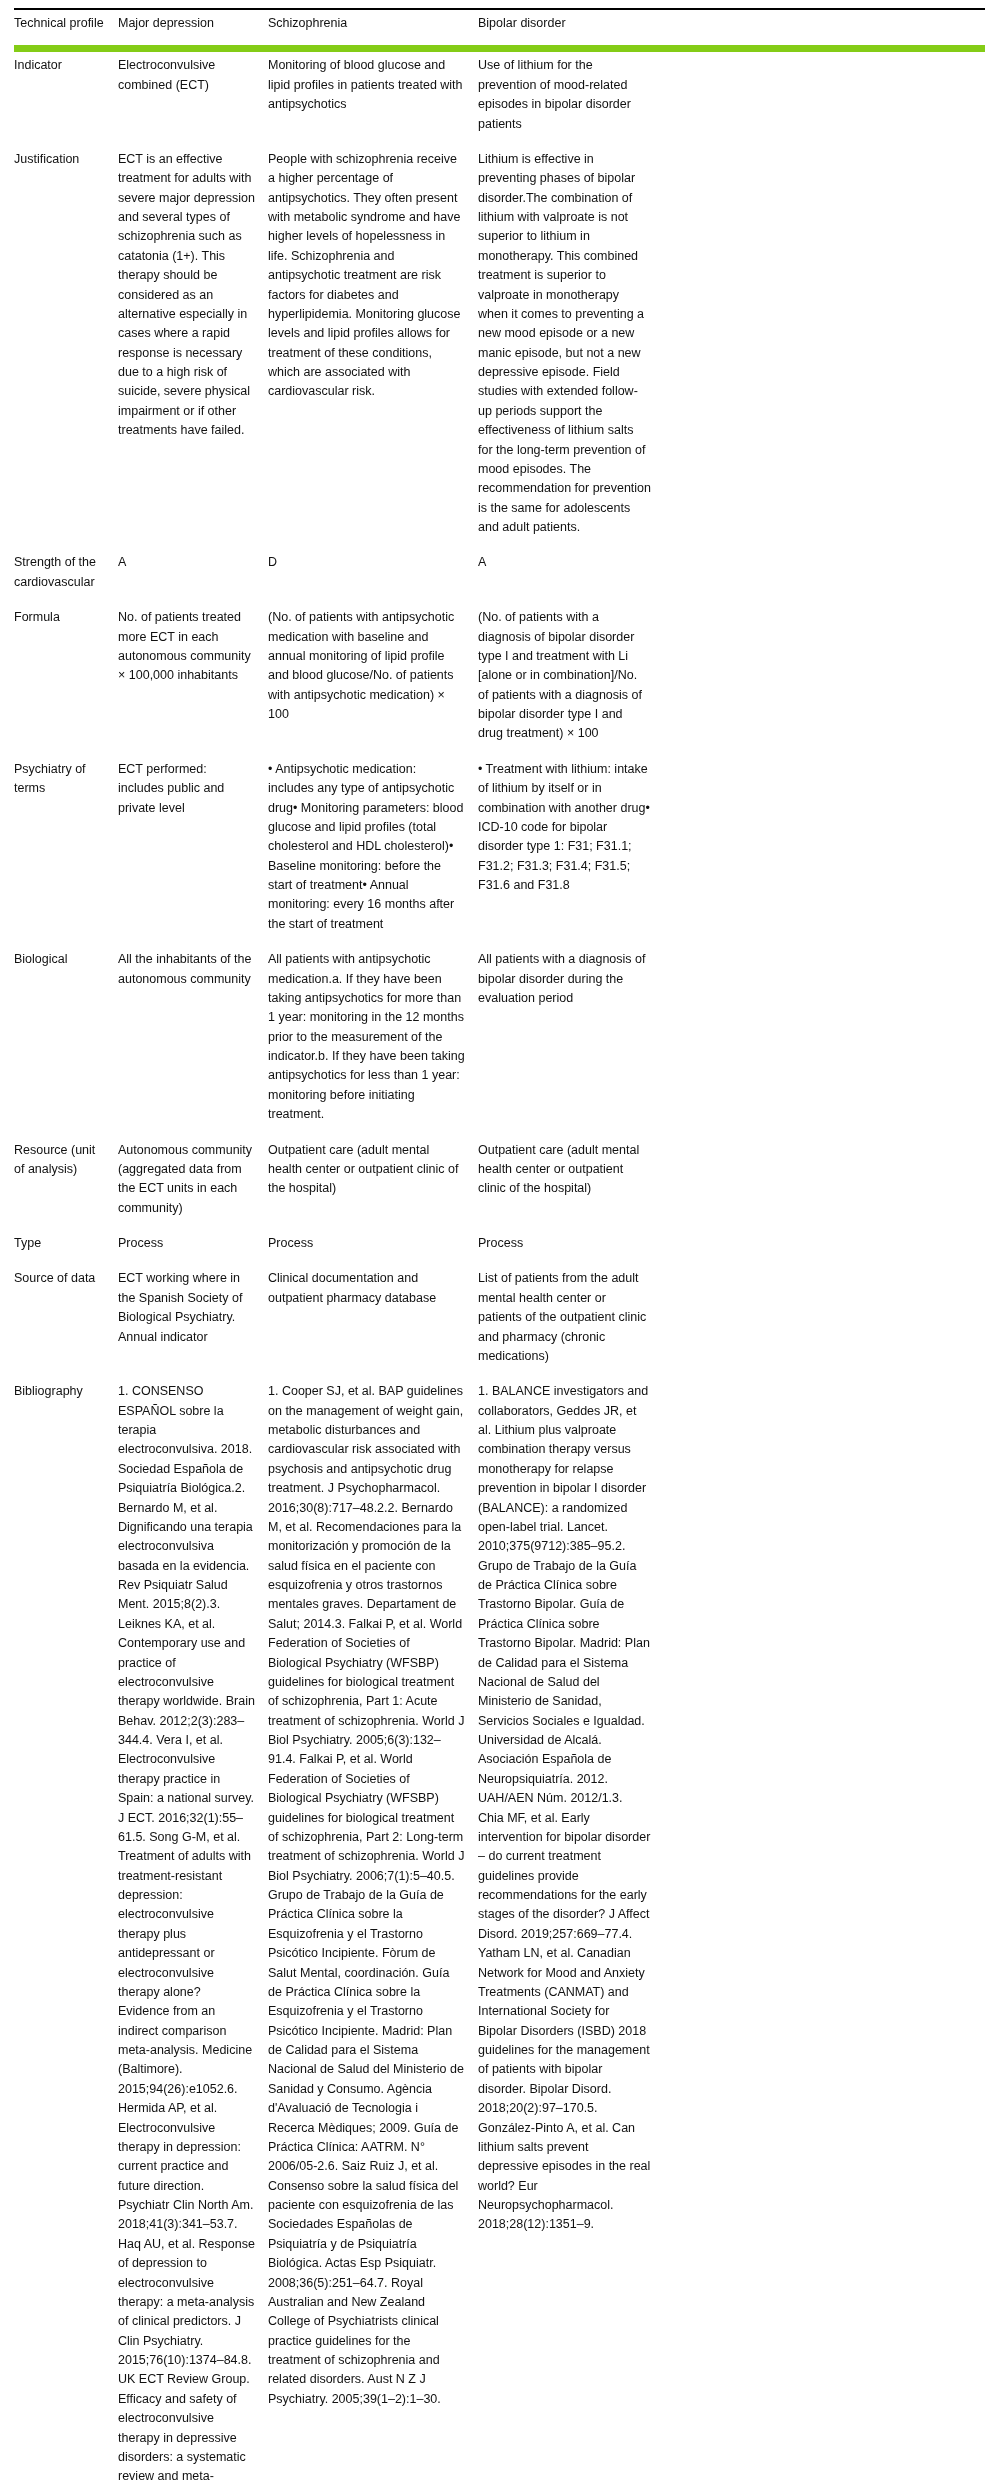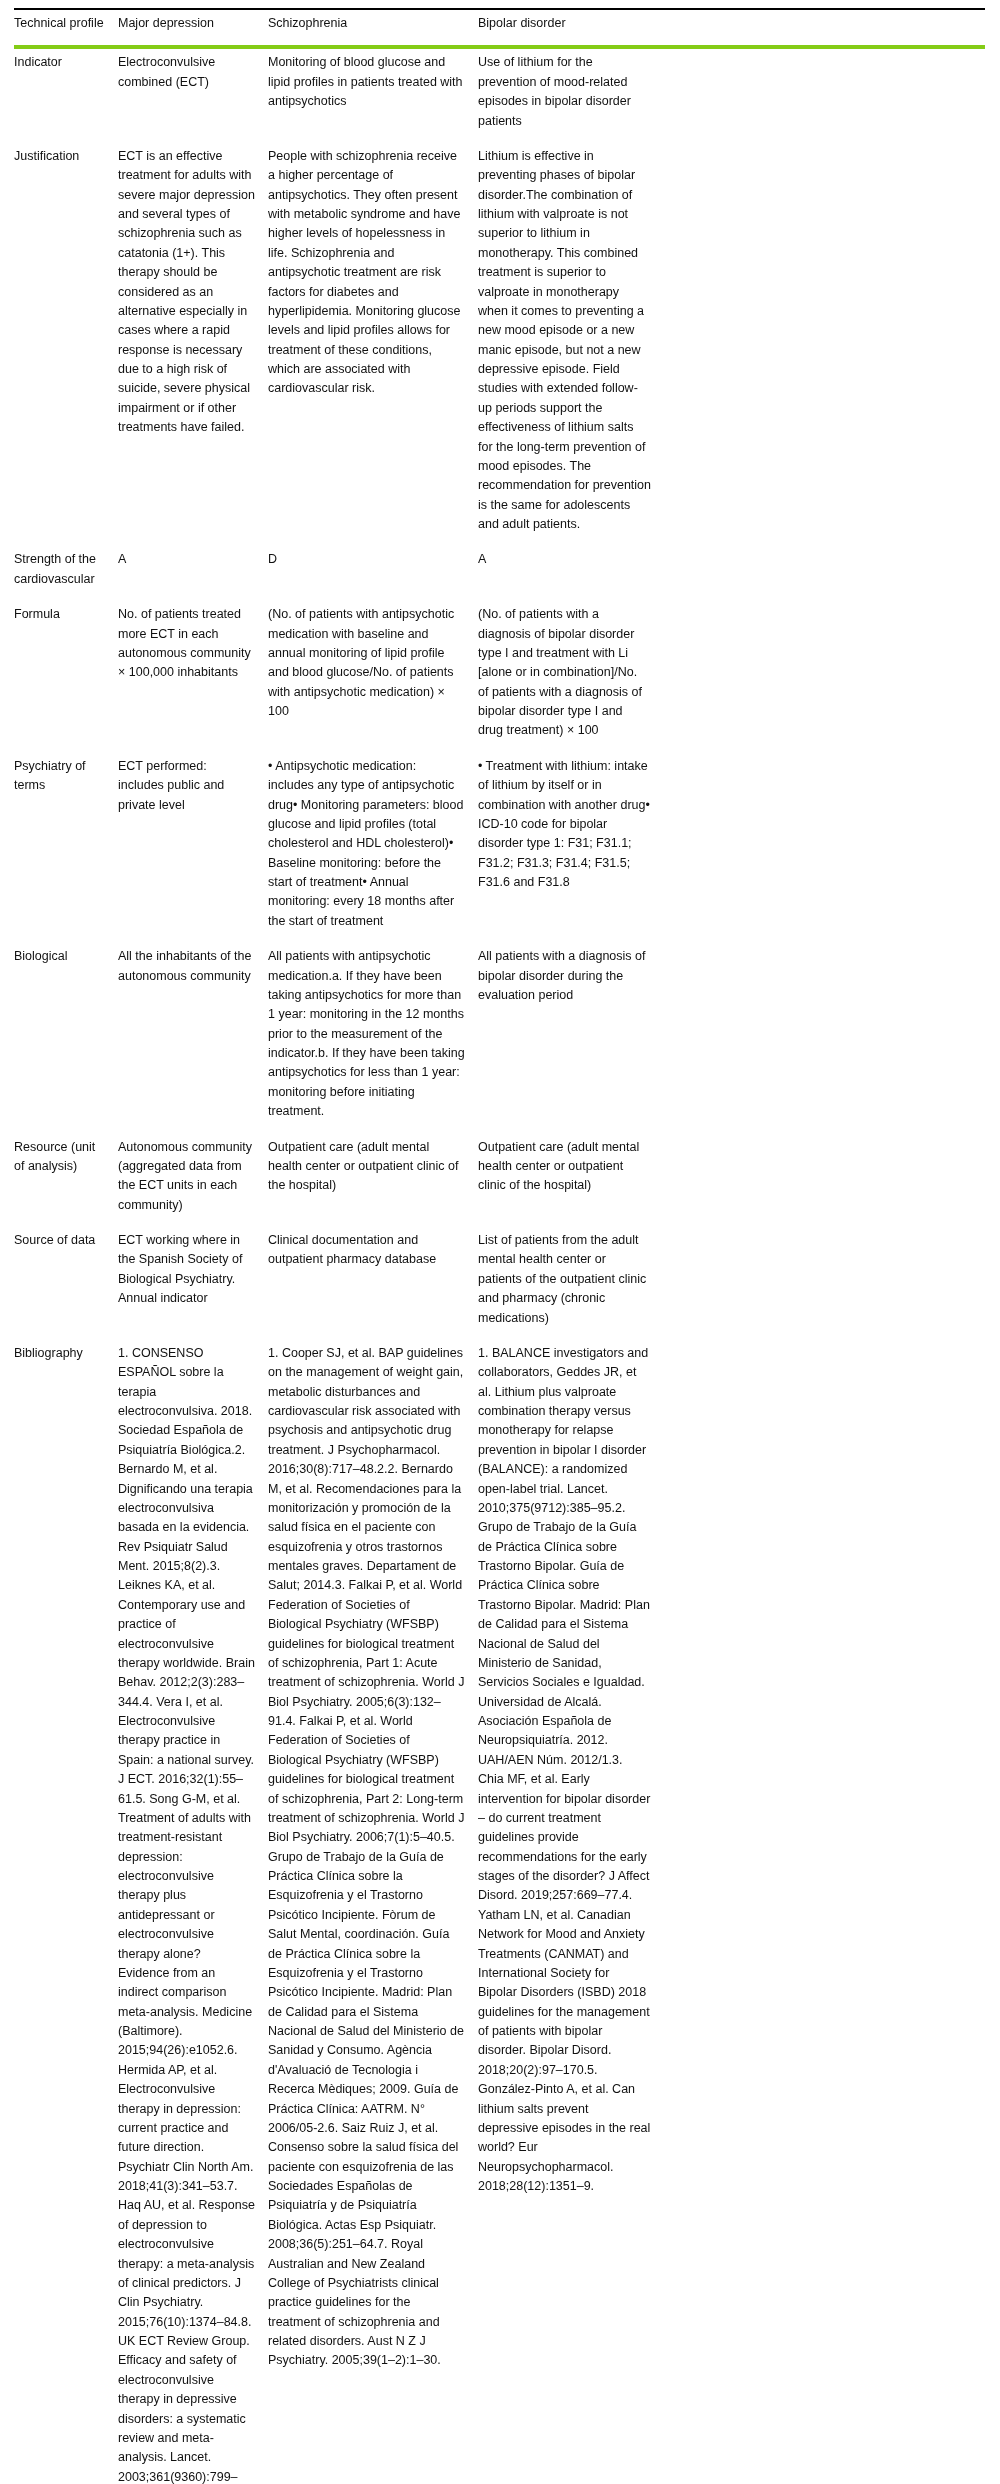--- a/index.html
+++ b/index.html
@@ -27,21 +27,21 @@
   }
   table.profile-table th,
   table.profile-table td {
     vertical-align: top;
     text-align: left;
     font-weight: normal;
     padding: 4px 13px 12px 0;
     word-wrap: break-word;
   }
   thead th {
-    border-bottom: 4px solid #84cc16;
+    border-bottom: 7px solid #84cc16;
     padding: 4px 13px 5px 0;
   }
   td.filler, th.filler { padding: 0; }
 </style>
 </head>
 <body>
 
 <div class="page">
   <table class="profile-table">
     <colgroup>
@@ -85,36 +85,43 @@
       <tr>
         <td>Formula</td>
         <td>No. of patients treated more ECT in each autonomous community   ×   100,000 inhabitants</td>
         <td>(No. of patients with antipsychotic medication with baseline and annual monitoring of lipid profile and blood glucose/No. of patients with antipsychotic medication)   ×   100</td>
         <td>(No. of patients with a diagnosis of bipolar disorder type I and treatment with Li [alone or in combination]/No. of patients with a diagnosis of bipolar disorder type I and drug treatment)   ×   100</td>
         <td class="filler"></td>
       </tr>
       <tr>
         <td>Psychiatry of terms</td>
         <td>ECT performed: includes public and private level</td>
-        <td>• Antipsychotic medication: includes any type of antipsychotic drug• Monitoring parameters: blood glucose and lipid profiles (total cholesterol and HDL cholesterol)• Baseline monitoring: before the start of treatment• Annual monitoring: every 18 months after the start of treatment</td>
+        <td>• Antipsychotic medication: includes any type of antipsychotic drug• Monitoring parameters: blood glucose and lipid profiles (total cholesterol and HDL cholesterol)• Baseline monitoring: before the start of treatment• Annual monitoring: every 16 months after the start of treatment</td>
         <td>• Treatment with lithium: intake of lithium by itself or in combination with another drug• ICD-10 code for bipolar disorder type 1: F31; F31.1; F31.2; F31.3; F31.4; F31.5; F31.6 and F31.8</td>
         <td class="filler"></td>
       </tr>
       <tr>
         <td>Biological</td>
         <td>All the inhabitants of the autonomous community</td>
         <td>All patients with antipsychotic medication.a. If they have been taking antipsychotics for more than 1 year: monitoring in the 12 months prior to the measurement of the indicator.b. If they have been taking antipsychotics for less than 1 year: monitoring before initiating treatment.</td>
         <td>All patients with a diagnosis of bipolar disorder during the evaluation period</td>
         <td class="filler"></td>
       </tr>
       <tr>
         <td>Resource (unit of analysis)</td>
         <td>Autonomous community (aggregated data from the ECT units in each community)</td>
         <td>Outpatient care (adult mental health center or outpatient clinic of the hospital)</td>
         <td>Outpatient care (adult mental health center or outpatient clinic of the hospital)</td>
+        <td class="filler"></td>
+      </tr>
+      <tr>
+        <td>Type</td>
+        <td>Process</td>
+        <td>Process</td>
+        <td>Process</td>
         <td class="filler"></td>
       </tr>
       <tr>
         <td>Source of data</td>
         <td>ECT working where in the Spanish Society of Biological Psychiatry. Annual indicator</td>
         <td>Clinical documentation and outpatient pharmacy database</td>
         <td>List of patients from the adult mental health center or patients of the outpatient clinic and pharmacy (chronic medications)</td>
         <td class="filler"></td>
       </tr>
       <tr>

